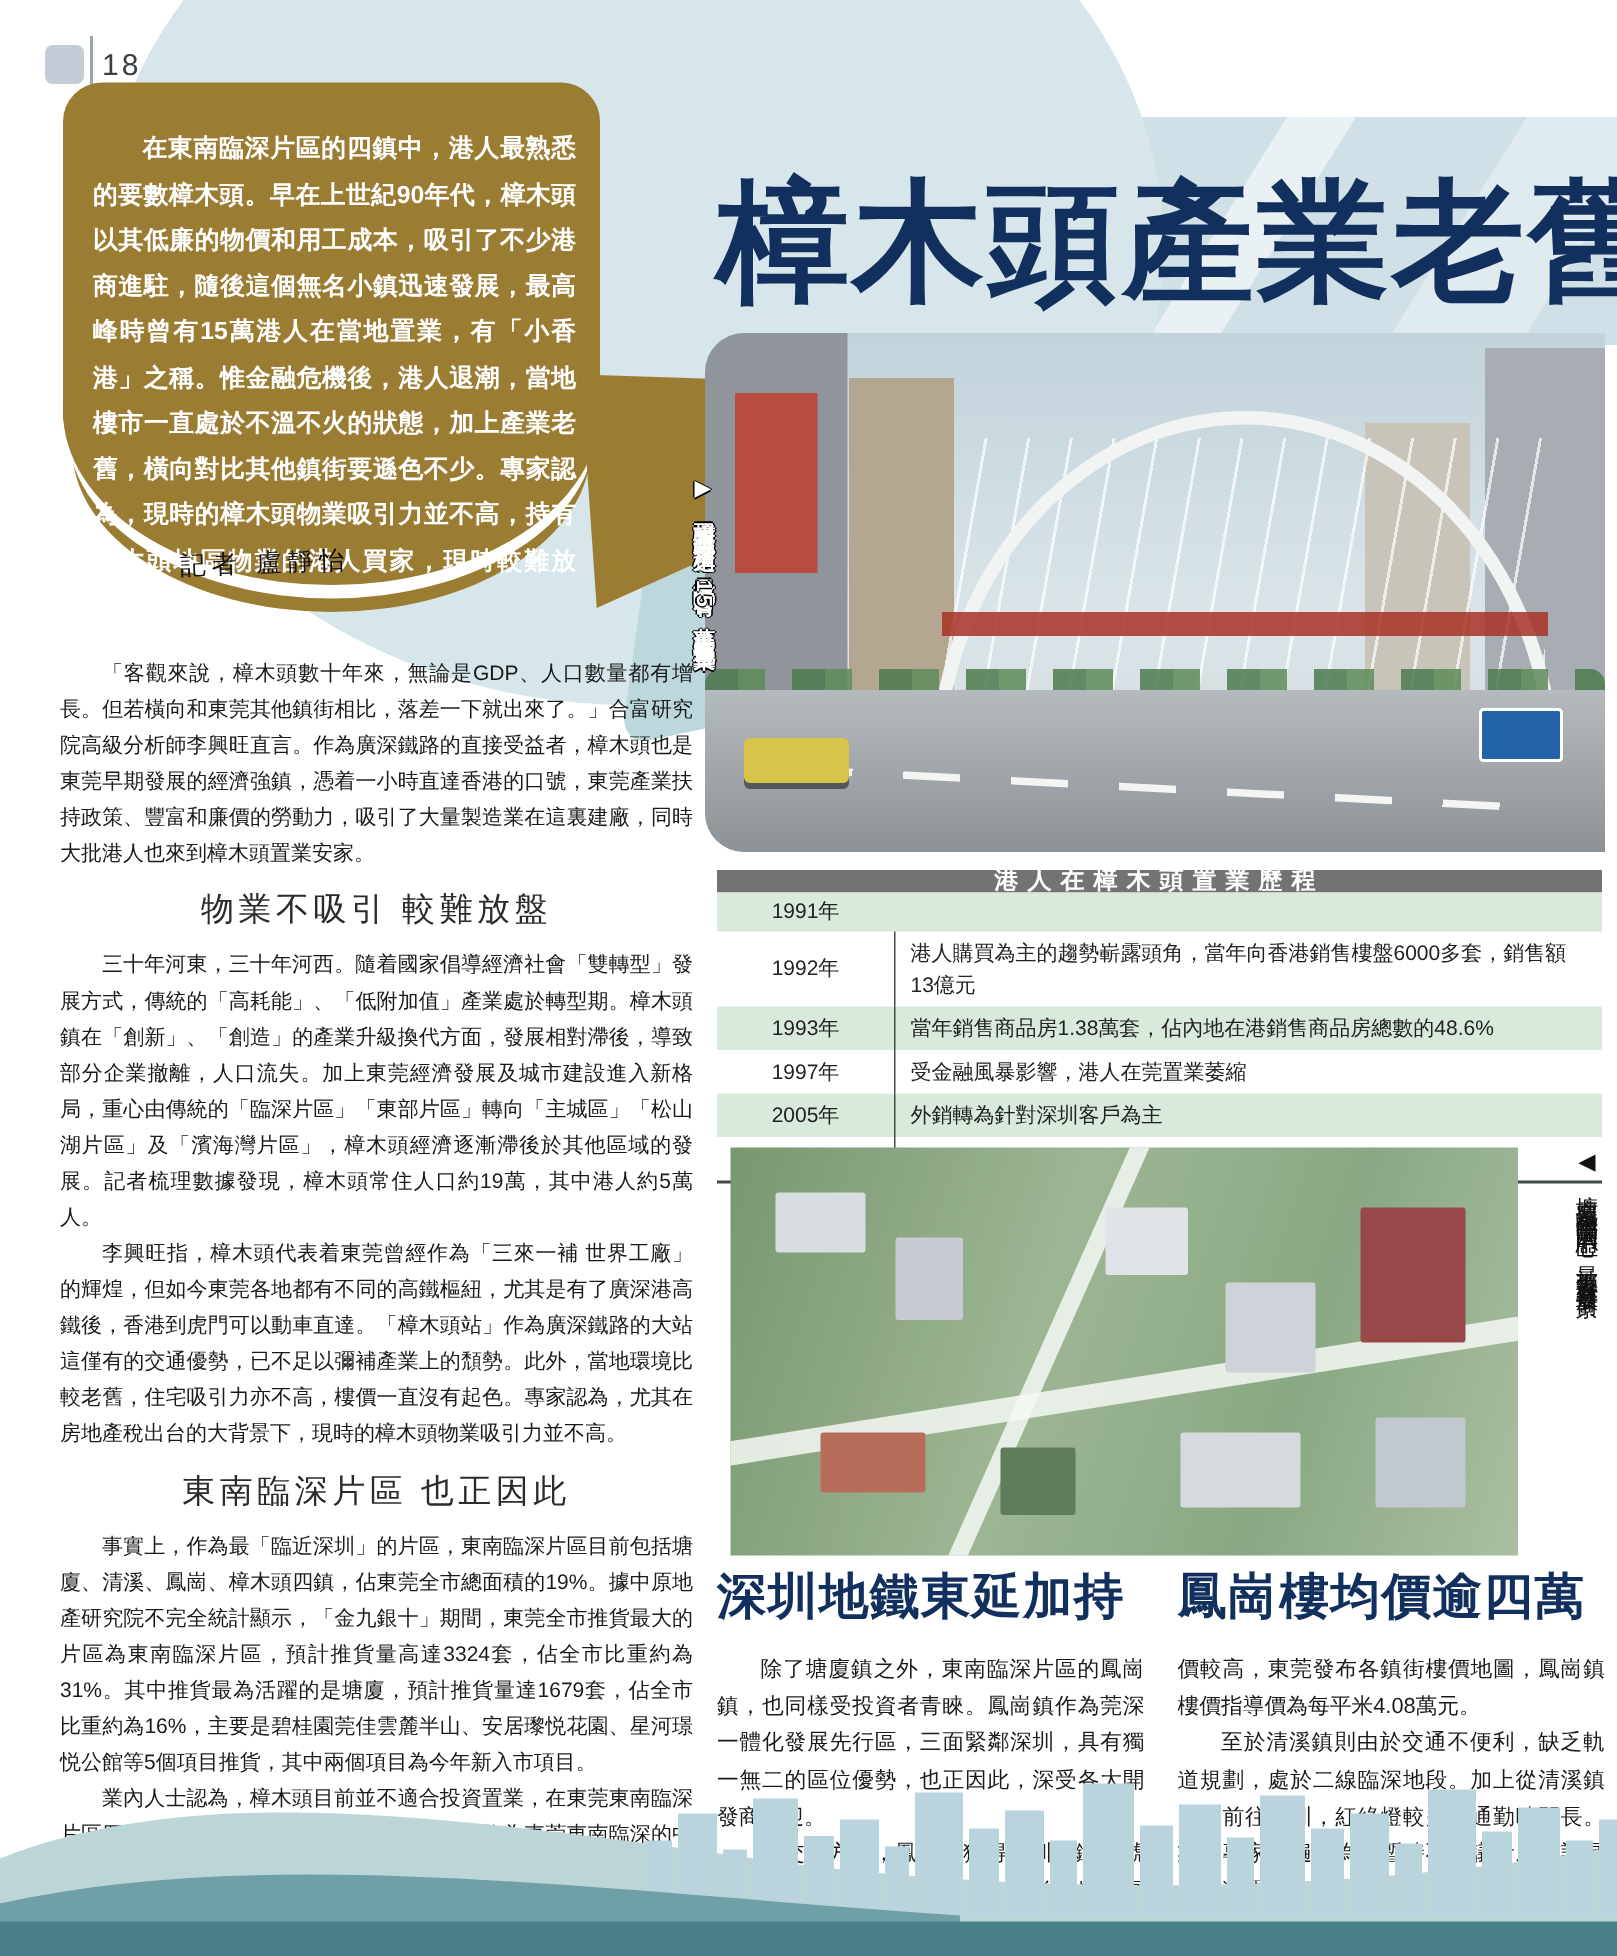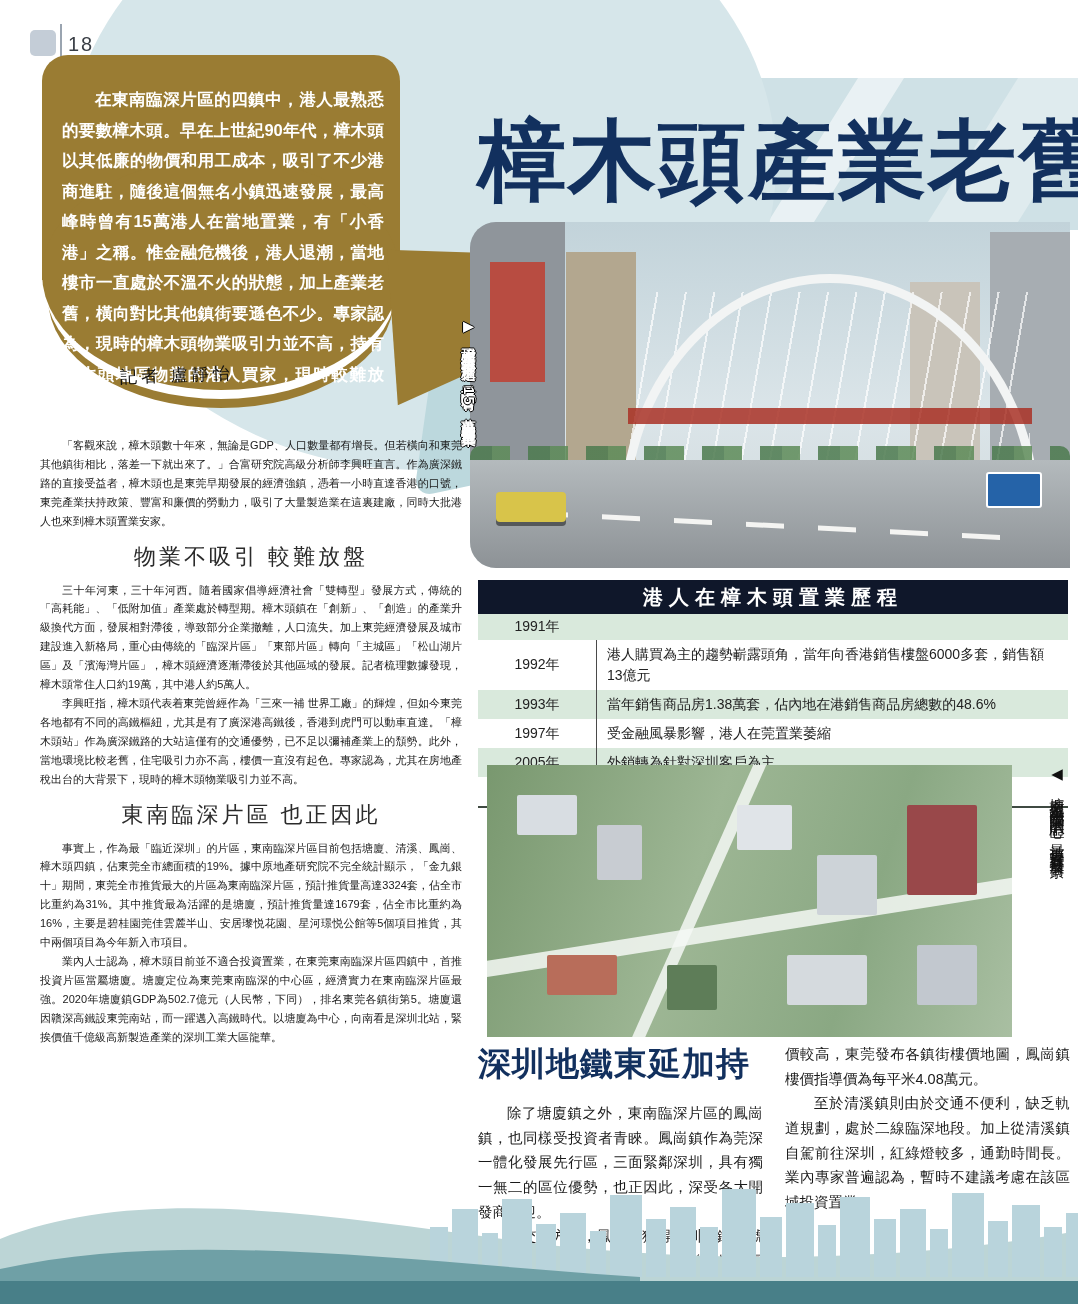--- a/index.html
+++ b/index.html
@@ -70,38 +70,38 @@
     background:#2563a8; border:2px solid #fff; border-radius:3px; }
   .p1-bus { position:absolute; left:26px; bottom:46px; width:70px; height:30px;
     background:#d8c44a; border-radius:4px; box-shadow:0 4px 0 #55585a; }
   .photo1-caption { position:absolute; left:458px; top:318px; height:262px;
     writing-mode:vertical-rl; font-size:14.5px; font-weight:700; color:#ffffff;
     letter-spacing:2px; line-height:1.35;
     text-shadow:-1px 0 0 #000,1px 0 0 #000,0 -1px 0 #000,0 1px 0 #000; z-index:5; }
   
   .tbl { position:absolute; left:478px; top:580px; width:590px;
     border-bottom:2px solid #3f4a42; font-size:14px; }
-  .tbl-title { height:34px; background:#0f172a; color:#ffffff; font-weight:700;
-    font-size:20px; letter-spacing:6px; display:flex; align-items:center; justify-content:center; }
+  .tbl-title { height:15px; background:#737373; color:#ffffff; font-weight:700;
+    font-size:16px; letter-spacing:6px; display:flex; align-items:center; justify-content:center; }
   .tbl-row { display:flex; }
   .tbl-row:nth-child(odd) { background:#d9e9dc; }   
   .tbl-year { width:118px; flex:none; display:flex; align-items:center; justify-content:center;
     padding:4px 2px; color:#222; }
   .tbl-event { flex:1; border-left:1px solid #4a4a4a; padding:4px 10px; display:flex;
     align-items:center; line-height:1.5; color:#222; }
   
   .photo2 { position:absolute; left:487px; top:765px; width:525px; height:272px; overflow:hidden;
     background:linear-gradient(108deg,#79986f 0%, #9db694 40%, #8aa883 70%, #a9bfa2 100%); }
   .p2-road { position:absolute; background:rgba(245,248,245,.85); }
   .p2-block { position:absolute; border-radius:2px; }
   .photo2-caption { position:absolute; left:1018px; top:765px; height:272px; width:52px;
     writing-mode:vertical-rl; font-size:15px; color:#111; line-height:1.7; letter-spacing:2px; }
   
   .article { position:absolute; left:40px; top:436px; width:422px; }
-  .article p { font-size:11px; line-height:1.72; text-align:justify; text-indent:2em;
+  .article p { font-size:14px; line-height:1.72; text-align:justify; text-indent:2em;
     color:#1a1a1a; }
   .article h3 { font-size:22px; font-weight:500; color:#2b2b2b; text-align:center;
     letter-spacing:3px; margin:11px 0 9px; }
   
   .bottom { position:absolute; left:478px; top:1042px; width:592px; display:flex; gap:22px; }
   .bottom .col { width:285px; }
   .bottom h2 { font-size:33px; font-weight:800; color:#12305e; letter-spacing:1px;
     white-space:nowrap; margin-bottom:14px; }
   .bottom p { font-size:14.5px; line-height:1.7; text-align:justify; text-indent:2em; color:#1a1a1a; }
   .bottom p.cont { text-indent:0; }
@@ -211,20 +211,21 @@
 
   </div>
 
   <div class="bottom">
     <div class="col">
       <h2>深圳地鐵東延加持</h2>
       <p>除了塘廈鎮之外，東南臨深片區的鳳崗鎮，也同樣受投資者青睞。鳳崗鎮作為莞深一體化發展先行區，三面緊鄰深圳，具有獨一無二的區位優勢，也正因此，深受各大開發商歡迎。</p>
       <p>在交通方面，鳳崗鎮獲得深圳地鐵10號線東延加持，一時風頭無兩。目前鳳崗鎮區域樓</p>
     </div>
     <div class="col">
+      <h2>鳳崗樓均價逾四萬</h2>
       <p class="cont">價較高，東莞發布各鎮街樓價地圖，鳳崗鎮樓價指導價為每平米4.08萬元。</p>
       <p>至於清溪鎮則由於交通不便利，缺乏軌道規劃，處於二線臨深地段。加上從清溪鎮自駕前往深圳，紅綠燈較多，通勤時間長。業內專家普遍認為，暫時不建議考慮在該區域投資置業。</p>
     </div>
   </div>
 
   <svg class="waves" viewBox="0 0 1078 135">
     <path d="M0,70 C140,15 320,45 540,75 C760,100 950,85 1078,62 L1078,135 L0,135 Z" fill="#bcd5d6"></path>
     <g fill="#b9d4dc">
       <rect x="430" y="58" width="18" height="50"></rect>
         <rect x="452" y="40" width="26" height="68"></rect>

